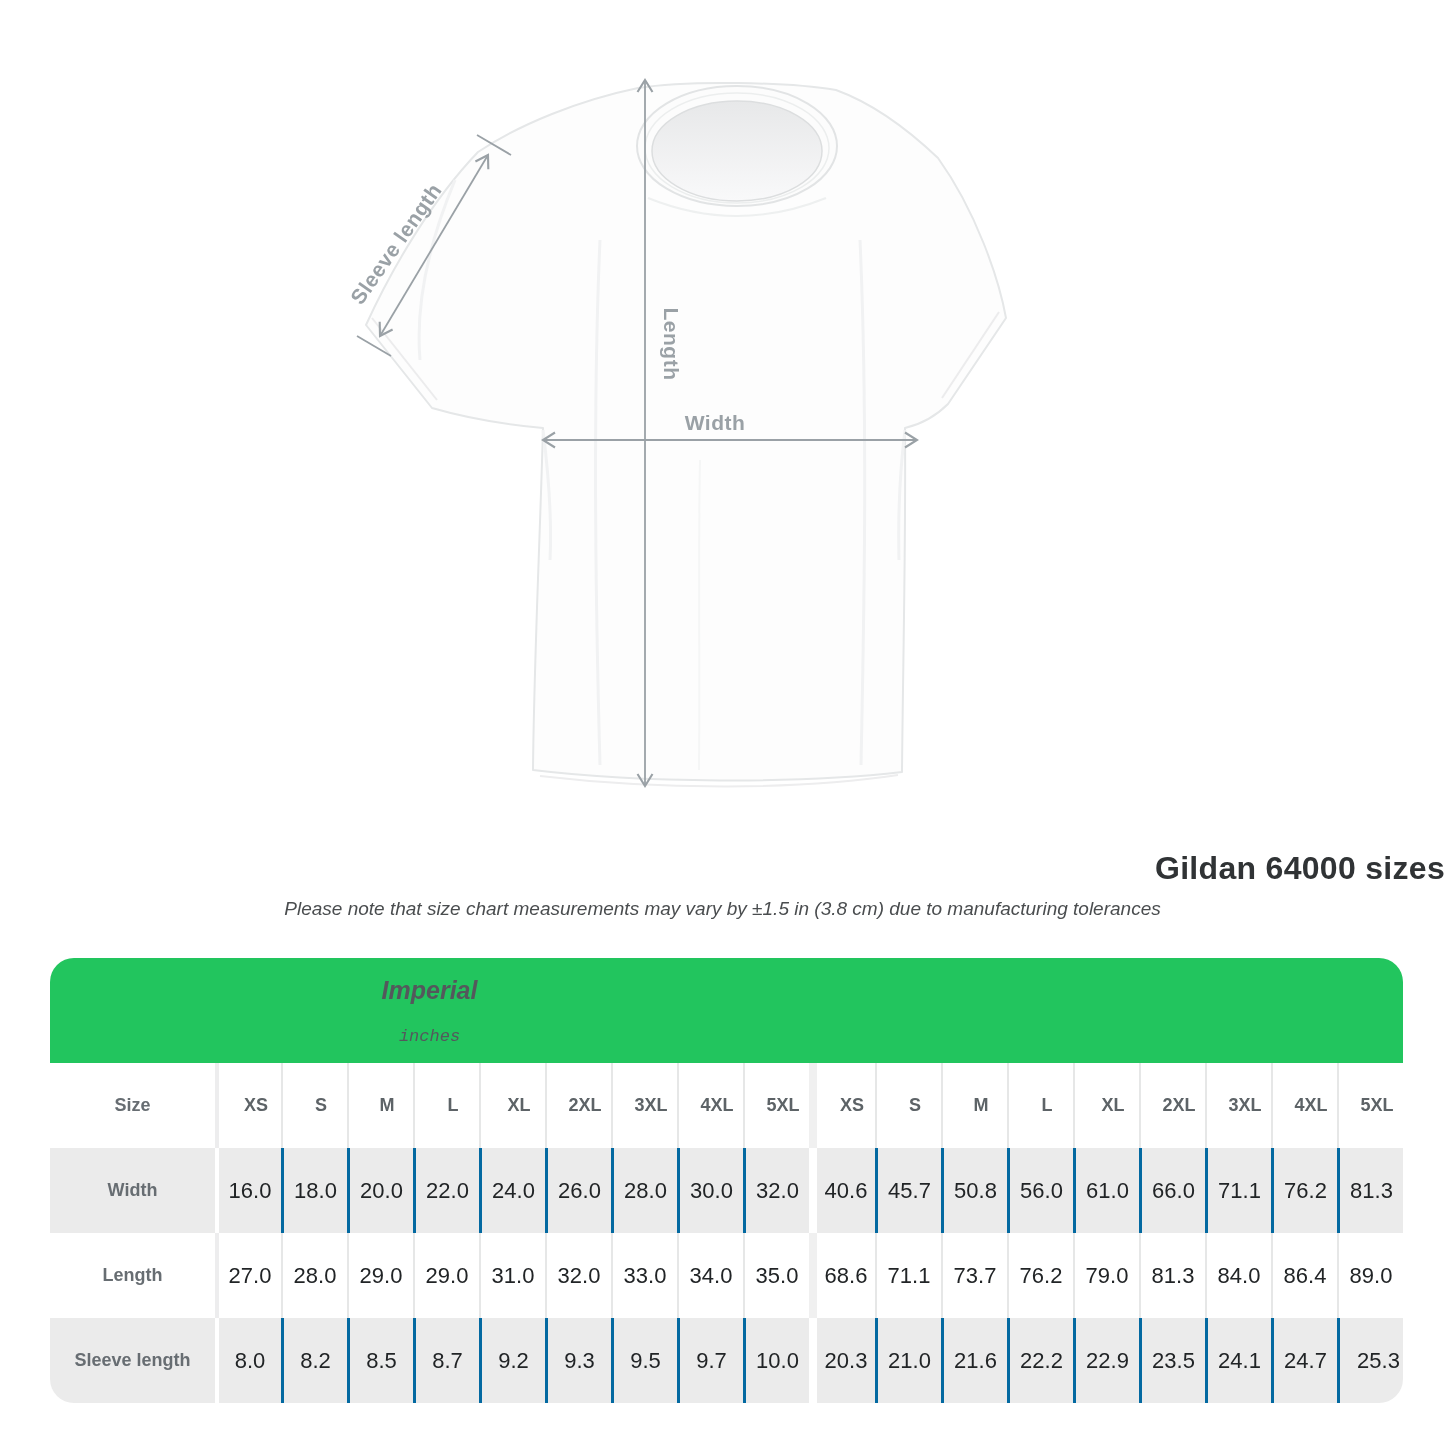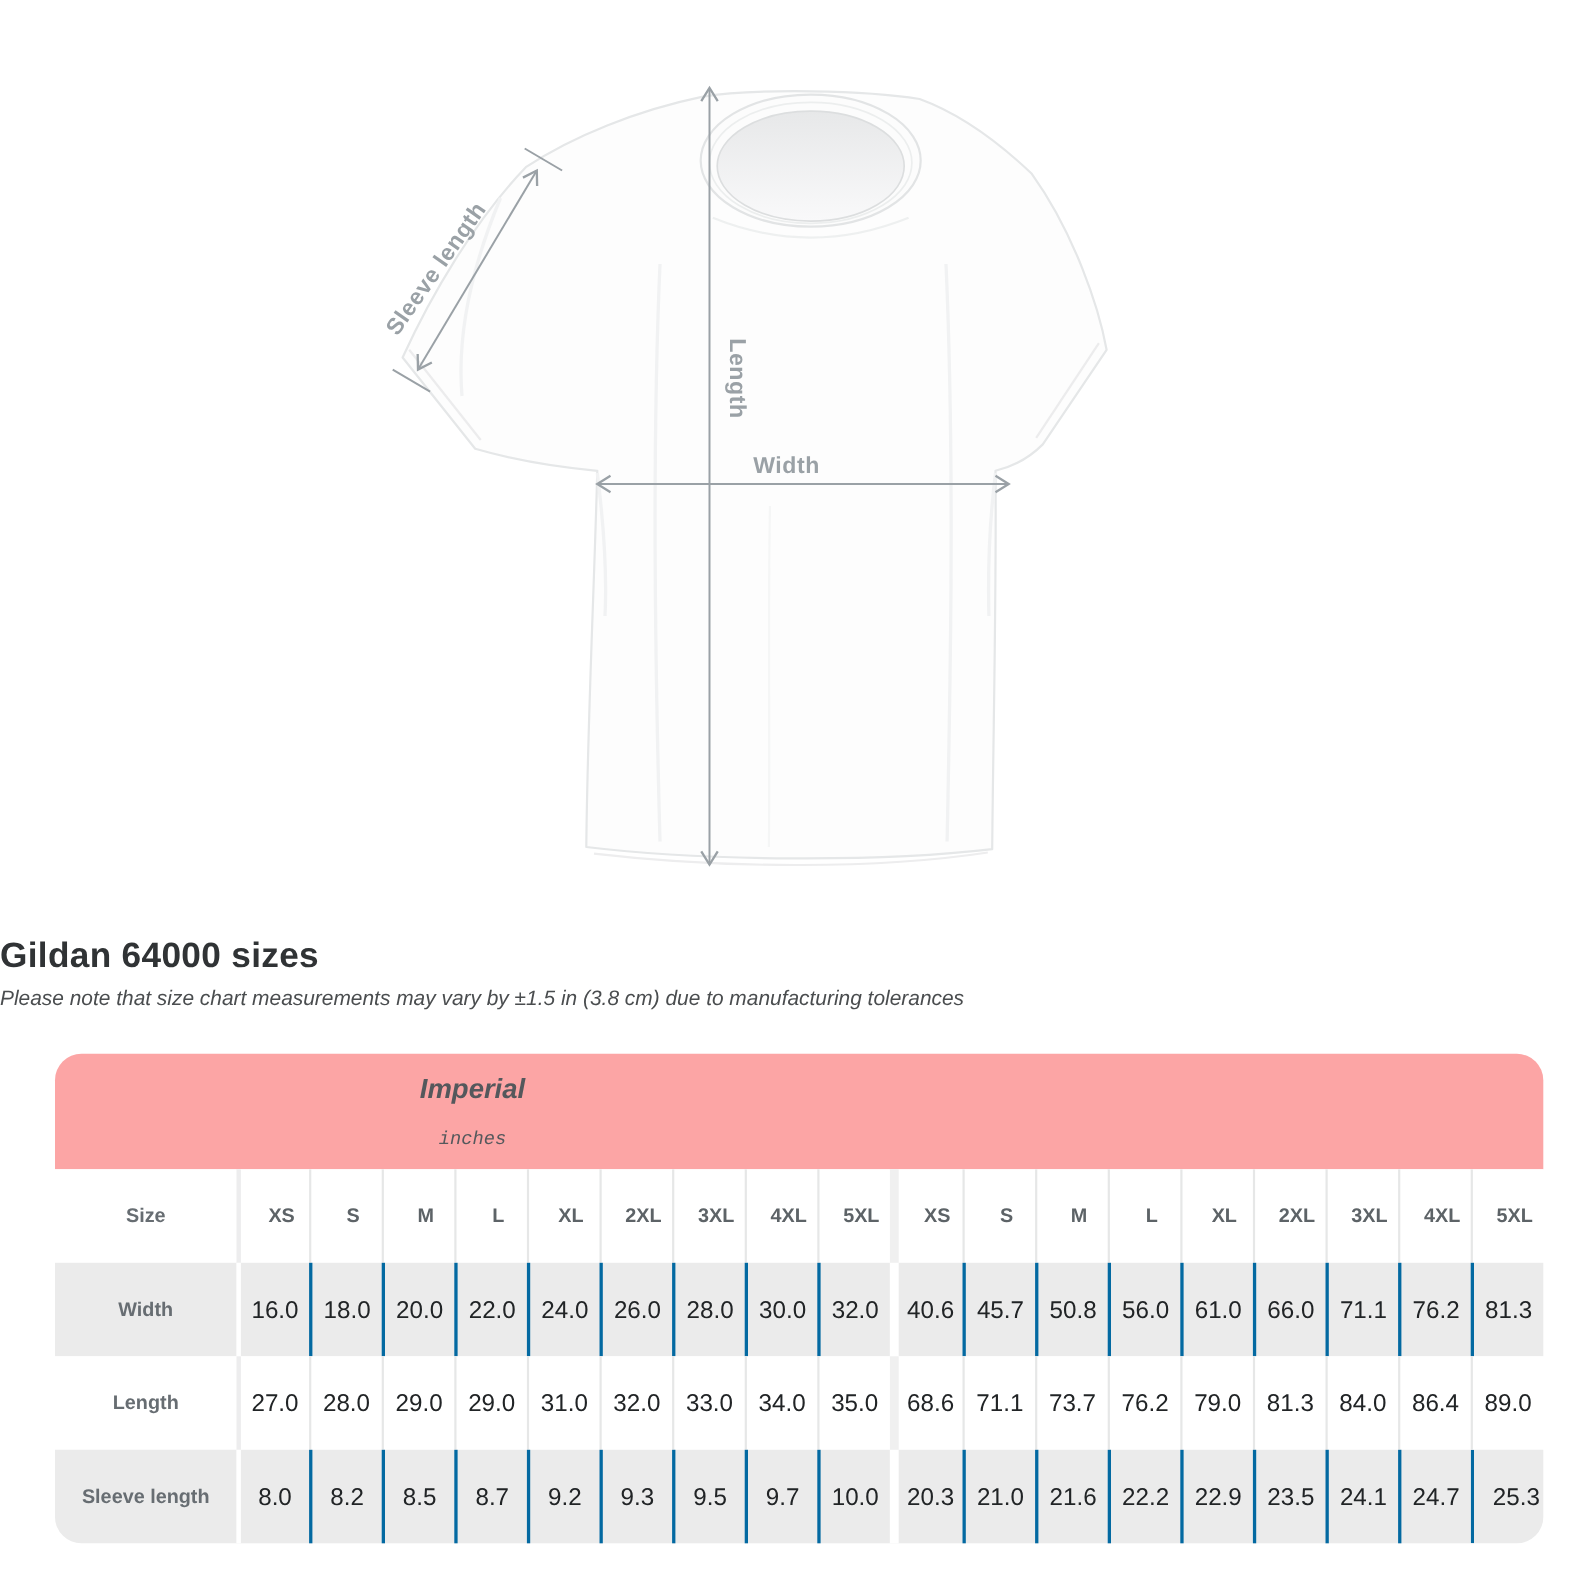--- a/index.html
+++ b/index.html
@@ -1,28 +1,28 @@
 <!DOCTYPE html>
 <html><head>
 <meta charset="utf-8">
 <style>
   html,body{margin:0;padding:0;background:#ffffff;}
   body{width:1445px;height:1445px;font-family:"Liberation Sans",sans-serif;}
   .page{position:relative;width:1445px;height:1445px;overflow:hidden;background:#fff;}
 
   .diagram{position:absolute;top:0;left:0;}
 
-  .title{position:absolute;top:850px;left:0;width:100%;text-align:left;
+  .title{position:absolute;top:850px;left:0;width:100%;text-align:right;
          font-size:32px;font-weight:bold;color:#303335;letter-spacing:.3px;}
-  .subtitle{position:absolute;top:898px;left:0;width:100%;
+  .subtitle{position:absolute;top:898px;left:0;width:100%;text-align:center;
          font-size:19px;font-style:italic;color:#4a4d4f;}
 
   .table-wrap{position:absolute;top:958px;left:50px;width:1353px;}
 
-  .band{display:flex;height:105px;background:#fca5a5;border-radius:24px 24px 0 0;}
+  .band{display:flex;height:105px;background:#22c55e;border-radius:24px 24px 0 0;}
   .band .half{display:flex;flex-direction:column;align-items:center;justify-content:center;}
   .half-imperial{width:56.1%;}
   .half-metric{width:43.9%;}
   .grp-name{font-style:italic;font-weight:bold;font-size:25px;color:#54585c;}
   .grp-unit{font-style:italic;font-size:17px;color:#54585c;margin-top:22px;font-family:Liberation Mono, monospace;}
 
   table.sizes{border-collapse:separate;border-spacing:0;table-layout:fixed;width:1353px;}
   col.c-label{width:165px;}
   col.c-size{width:66px;}
   td{height:85px;text-align:center;vertical-align:middle;box-sizing:border-box;padding:0;}

